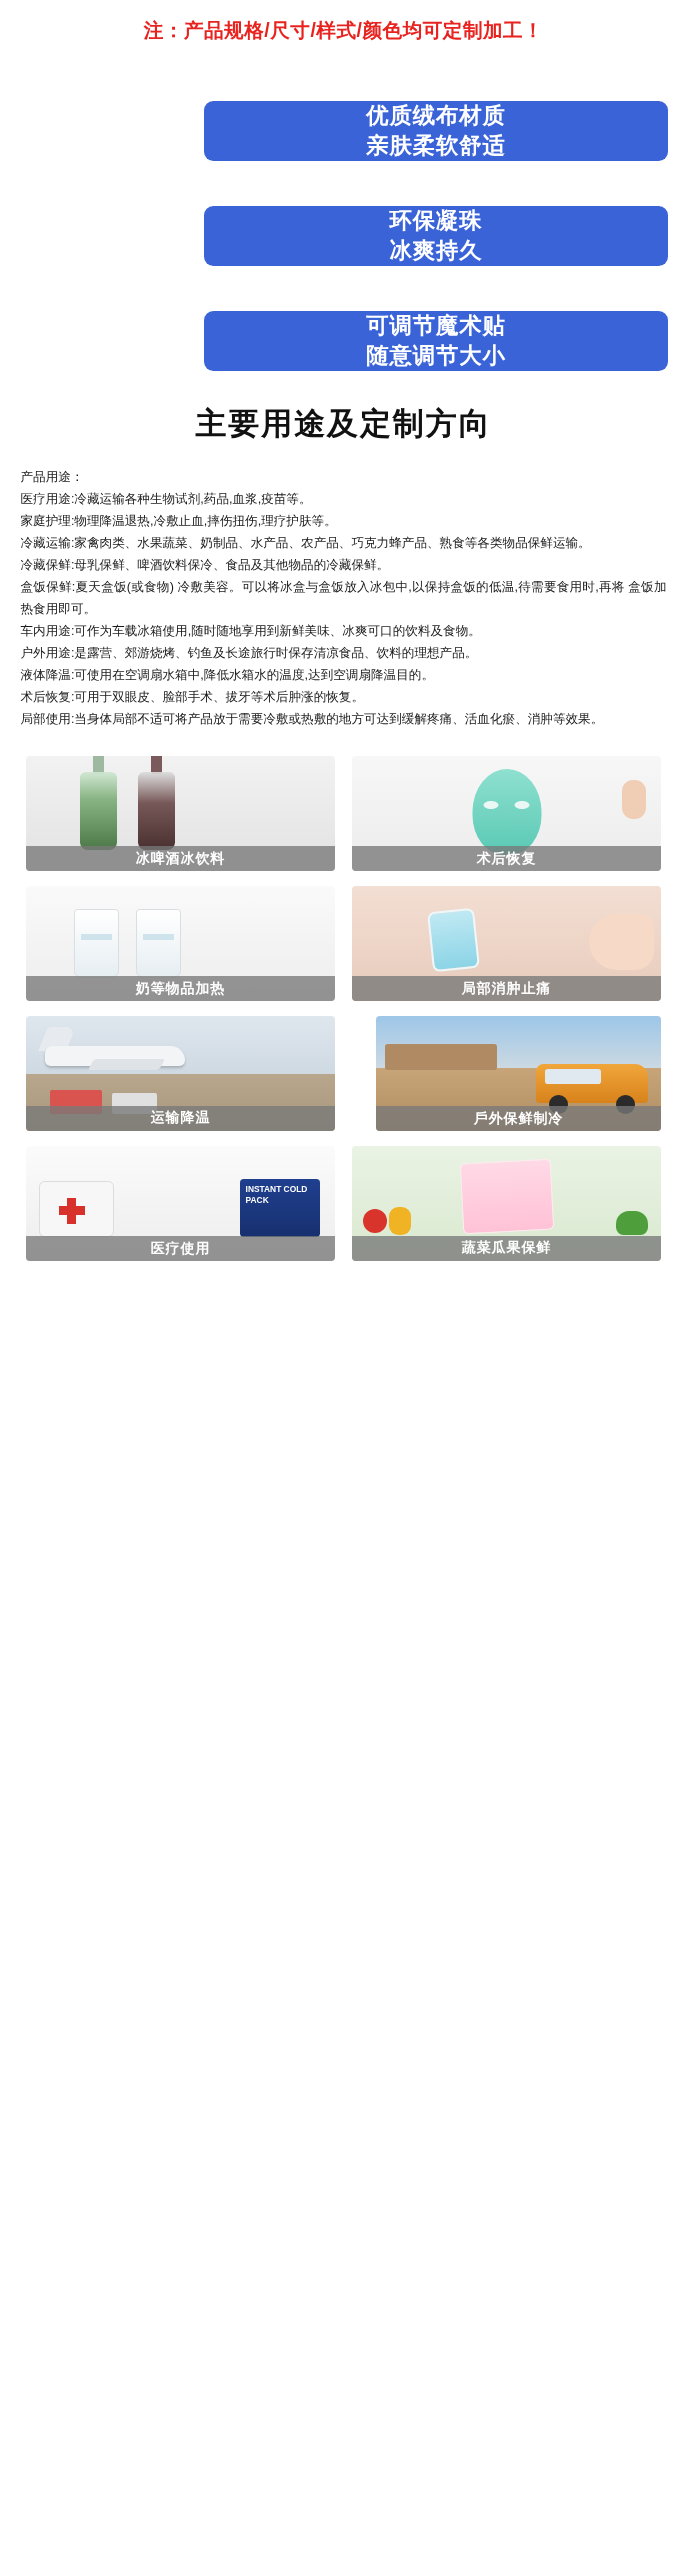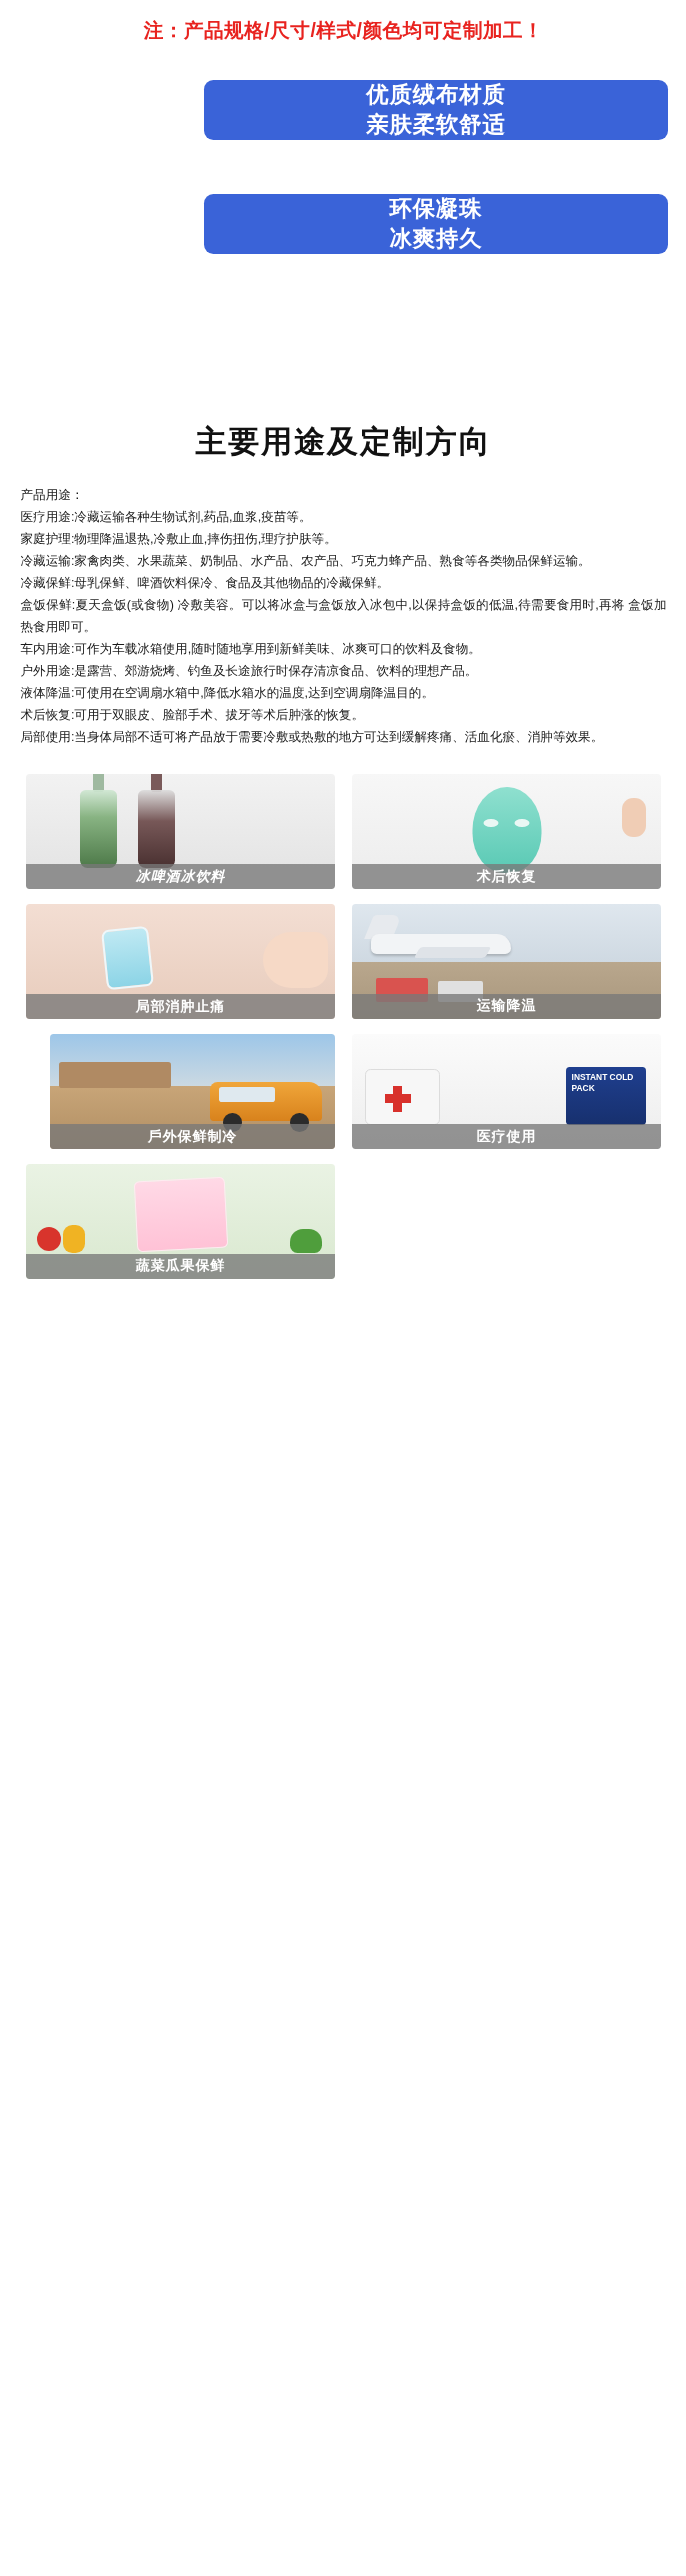--- a/index.html
+++ b/index.html
@@ -27,22 +27,22 @@
     padding: 17px 0 15px 0;
     letter-spacing: 0.5px;
   }
 
   
   .features {
     padding: 0 18.6px;
   }
   .feature-row {
     display: flex;
-    align-items: center;
-    margin-bottom: 12px;
+    align-items: flex-end;
+    margin-bottom: 3px;
     height: 102px;
   }
   .feature-img {
     width: 172px;
     border-radius: 9.3px;
     overflow: hidden;
     position: relative;
     flex: none;
   }
   .feature-text {
@@ -171,21 +171,21 @@
     line-height: 25px;
     text-align: center;
     color: #fff;
     font-size: 14px;
     font-weight: bold;
     background: rgba(120,120,120,0.78);
     letter-spacing: 0.9px;
   }
 
   
-  .art-bottles { background: linear-gradient(180deg,#f2f2f2 0%, #e2e2e2 100%); font-style: italic; }
+  .art-bottles { background: linear-gradient(180deg,#f2f2f2 0%, #e2e2e2 100%); }
   .art-bottles .b1, .art-bottles .b2 {
     position: absolute; bottom: 20.5px; width: 37px; height: 78px;
     border-radius: 5.6px 5.6px 7.5px 7.5px; opacity: .92;
   }
   .art-bottles .b1 { left: 54px; background: linear-gradient(180deg,#cfe7d2 0%, #7fae79 35%, #3f6f3a 100%); }
   .art-bottles .b2 { left: 112px; background: linear-gradient(180deg,#dcdcdc 0%, #6d4b4b 40%, #3b2020 100%); }
   .art-bottles .neck1, .art-bottles .neck2 {
     position: absolute; width: 11.2px; height: 24px; bottom: 97px; background: #9fb9a0; border-radius: 2.8px;
   }
   .art-bottles .neck1 { left: 67px; }
@@ -300,20 +300,24 @@
       <div class="feature-text">
         <span>环保凝珠</span>
         <span>冰爽持久</span>
       </div>
     </div>
 
     <div class="feature-row">
       <div class="feature-img img-velcro">
         <div class="velcro-strap"></div>
         <div class="velcro-tail"></div>
+      </div>
+      <div class="feature-text">
+        <span>可调节魔术贴</span>
+        <span>随意调节大小</span>
       </div>
     </div>
 
   </div>
 
   <div class="section-title">主要用途及定制方向</div>
 
   <div class="copy">
     <p>产品用途：</p>
     <p>医疗用途:冷藏运输各种生物试剂,药品,血浆,疫苗等。</p>
@@ -340,20 +344,29 @@
 
     <div class="cell art-mask">
       <div class="face">
         <div class="eye l"></div>
         <div class="eye r"></div>
       </div>
       <div class="hand"></div>
       <div class="caption">术后恢复</div>
     </div>
 
+    <div class="cell art-bags">
+      <div class="bag l">
+          <div class="stripe"></div>
+        </div>
+      <div class="bag r">
+          <div class="stripe"></div>
+        </div>
+      <div class="caption">奶等物品加热</div>
+    </div>
 
     <div class="cell art-knee">
       <div class="arm"></div>
       <div class="pad"></div>
       <div class="caption">局部消肿止痛</div>
     </div>
 
     <div class="cell art-plane">
       <div class="tail"></div>
       <div class="body"></div>

